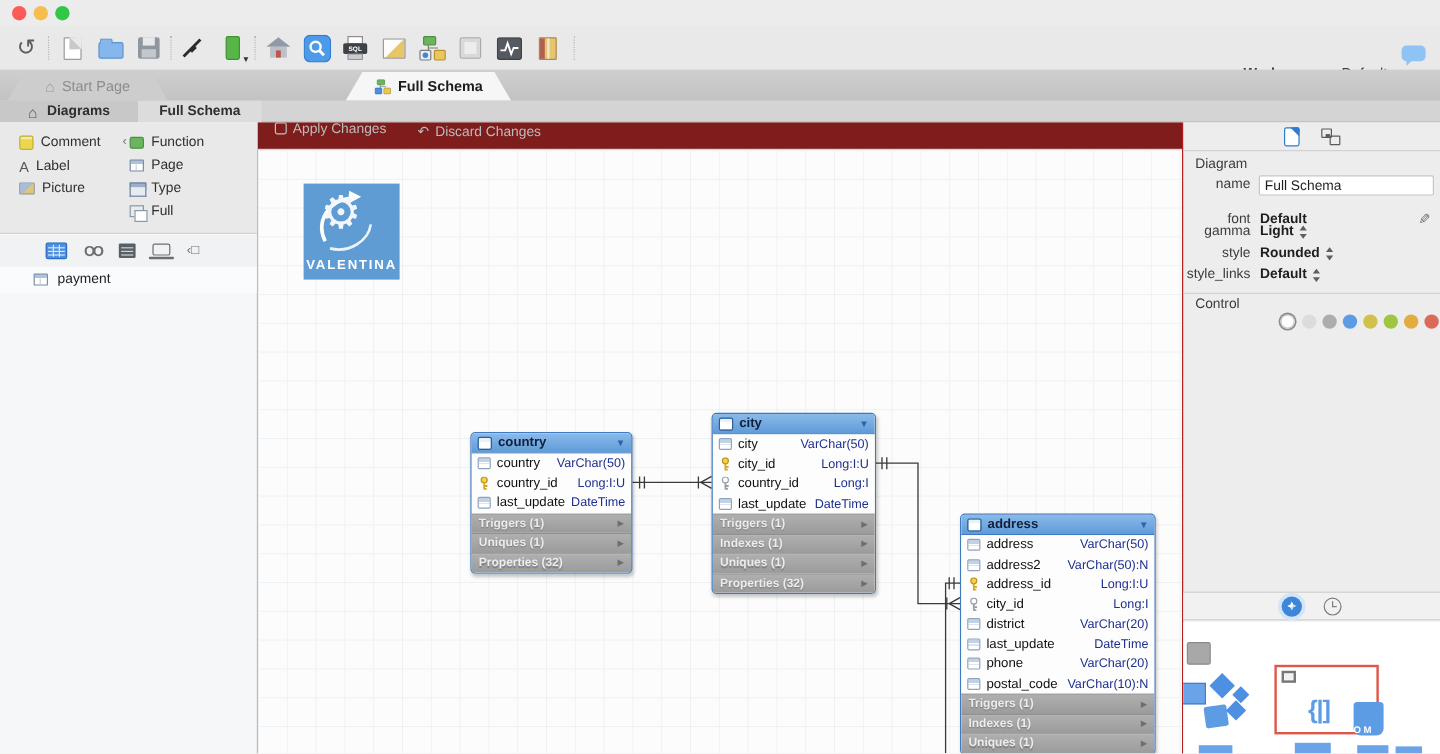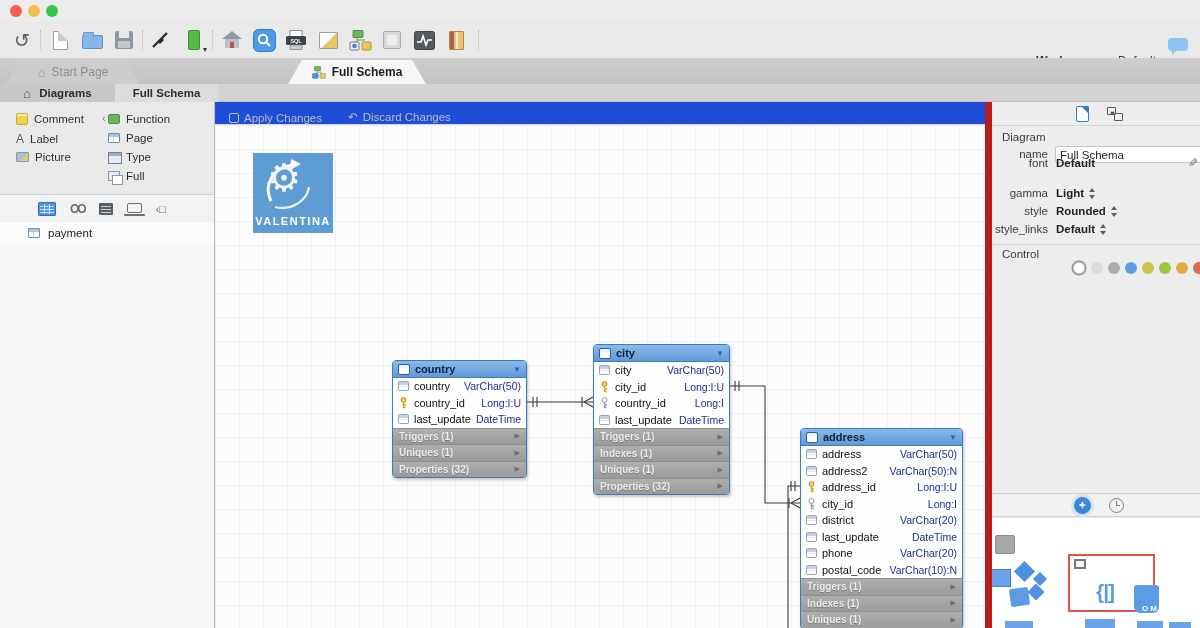--- a/index.html
+++ b/index.html
@@ -69,21 +69,21 @@
   .i-links{letter-spacing:-2px;font-size:12px;color:#6E6E6E;font-weight:700}
   .i-stack{width:14px;height:12px;background:#5A5F66;border-radius:1px;position:relative}
   .i-stack::before{content:"";position:absolute;left:2px;right:2px;top:3px;height:1px;background:#CDD2D8;box-shadow:0 3px 0 #CDD2D8,0 6px 0 #CDD2D8}
   .i-laptop{width:15px;height:10px;border:1.5px solid #6E6E6E;border-radius:2px;position:relative;margin-top:-2px}
   .i-laptop::after{content:"";position:absolute;left:-4px;right:-4px;bottom:-4px;height:2px;background:#6E6E6E;border-radius:1px}
   .i-vsql{font-size:11px;color:#6E6E6E}
   #objrow{position:absolute;left:0;top:120px;width:214px;height:22px;display:flex;align-items:center;gap:8px;padding-left:28px;background:#FAFBFC;font-size:11.5px;color:#222}
 
   
   #canvas{position:absolute;left:215px;top:102px;width:770px;height:526px;background:#FBFBFB}
-  #applybar{position:absolute;left:0;top:0;width:770px;height:23px;background:#1d4ed8;border-bottom:1px solid #D8D8D8;display:flex;align-items:flex-end;gap:26px;padding-left:14px;color:#BBBBBB;font-size:11.5px}
+  #applybar{position:absolute;left:0;top:0;width:770px;height:23px;background:#7f1d1d;border-bottom:1px solid #D8D8D8;display:flex;align-items:flex-start;gap:26px;padding-left:14px;color:#BBBBBB;font-size:11.5px}
   .chk{display:inline-block;width:10px;height:10px;border:1.5px solid #C2C2C2;border-radius:2px;margin-right:5px;vertical-align:-1px}
   #cc{position:absolute;left:0;top:23px;width:770px;height:503px;background-color:#FCFCFC;background-image:linear-gradient(#EEF1F3 1px,transparent 1px),linear-gradient(90deg,#EEF1F3 1px,transparent 1px);background-size:24px 24px;overflow:hidden}
   #logo{position:absolute;left:38px;top:28px;width:80px;height:80px;background:#5E9CD3;display:flex;flex-direction:column;align-items:center;justify-content:flex-end;padding-bottom:6px}
   #logo .gear{position:absolute;left:14px;top:6px;font-size:38px;color:#F2F6FB;line-height:1}
   #logo .swoosh{position:absolute;left:8px;top:4px}
   #logo .brand{color:#FFF;font-size:11px;font-weight:700;letter-spacing:1.5px}
 
   .vtable{position:absolute;border:1px solid #3F7AC0;border-radius:4px;background:#FDFDFD;box-shadow:1px 2px 3px rgba(0,0,0,.22);overflow:hidden}
   .vt-h{height:17px;display:flex;align-items:center;gap:5px;padding:0 5px;background:linear-gradient(#8ABAEA,#5F9BD8);border-bottom:1px solid #3F7AC0;font-size:11px;font-weight:700;color:#10203A}
   .vt-h .t{flex:1}
@@ -93,21 +93,21 @@
   .vt-f{height:16.5px;display:flex;align-items:center;gap:5px;padding:0 5px;font-size:11px;color:#101010;background:#FDFDFD}
   .vt-f .fn{flex:1;white-space:nowrap}
   .vt-f .ft{font-size:10.5px;color:#1E2F8F;white-space:nowrap}
   .ficon{width:11px;height:10px;flex:0 0 auto;border:1px solid #8FA3BC;border-radius:1.5px;background-color:#fff;background-image:linear-gradient(#C2D2E6 0 3px,rgba(0,0,0,0) 3px),repeating-linear-gradient(180deg,rgba(0,0,0,0) 0 4px,#DDE4ED 4px 5px)}
   .kicon{width:11px;height:12px;flex:0 0 auto}
   .vt-s{height:16.5px;display:flex;align-items:center;justify-content:space-between;padding:0 6px;font-size:10px;font-weight:700;color:#ECECEC;background:linear-gradient(#AFAFAF,#9B9B9B);border-top:1px solid #8F8F8F;text-shadow:0 1px 1px rgba(0,0,0,.25)}
   .vt-s .ar{font-size:7px;color:#6E6E6E;text-shadow:none}
   #links{position:absolute;inset:0;pointer-events:none}
 
   
-  #inspector{position:absolute;left:985px;top:102px;width:215px;height:526px;background:#EDEDED;border-left:7px solid #b91c1c}
+  #inspector{position:absolute;left:985px;top:102px;width:215px;height:526px;background:#EDEDED;border-left:1px solid #b91c1c}
   #insp-tabs{position:absolute;left:0;top:0;width:214px;height:24px;display:flex;align-items:center;justify-content:center;gap:18px;border-bottom:1px solid #D2D2D2}
   .i-doc-blue{width:13px;height:16px;border:1.5px solid #2F7BD0;border-radius:2px;background:#fff;position:relative}
   .i-doc-blue::after{content:"";position:absolute;right:-1px;top:-1px;border:4px solid transparent;border-top-color:#2F7BD0;border-right-color:#2F7BD0;border-radius:0 2px 0 0}
   .i-schema-sm{position:relative;width:16px;height:14px}
   .i-schema-sm::before{content:"";position:absolute;left:0;top:0;width:7px;height:6px;border:1.3px solid #5A5A5A;border-radius:1px}
   .i-schema-sm::after{content:"";position:absolute;right:0;bottom:0;width:7px;height:6px;border:1.3px solid #5A5A5A;border-radius:1px;box-shadow:-6px -4px 0 -2.7px #5A5A5A}
   .sec-label{position:absolute;left:10px;font-size:11.5px;color:#3C3C3C}
   .prow{position:absolute;left:0;width:214px;height:18px}
   .plabel2{position:absolute;left:0;width:158px;text-align:right;font-size:11.5px;color:#3C3C3C;line-height:18px}
   .pval{position:absolute;left:64px;font-size:11.5px;font-weight:700;color:#1F1F1F;line-height:18px;display:flex;align-items:center}
@@ -125,21 +125,21 @@
   .i-compass{width:17px;height:17px;border-radius:50%;background:#3D86D8;position:relative;box-shadow:0 0 0 3px #D4E5F7}
   .i-compass::after{content:"";position:absolute;left:4.5px;top:4.5px;width:8px;height:8px;background:linear-gradient(135deg,#fff 50%,#CFE0F4 50%);clip-path:polygon(50% 0,65% 35%,100% 50%,65% 65%,50% 100%,35% 65%,0 50%,35% 35%)}
   .i-clock{width:15px;height:15px;border-radius:50%;border:1.5px solid #7E7E7E;position:relative}
   .i-clock::before{content:"";position:absolute;left:5.5px;top:2.5px;width:1.5px;height:5px;background:#7E7E7E}
   .i-clock::after{content:"";position:absolute;left:5.5px;top:6px;width:4px;height:1.5px;background:#7E7E7E}
   #minimap{position:absolute;left:0;top:416px;width:214px;height:110px;background:#FFFFFF;overflow:hidden}
   .mm{position:absolute}
   #viewport{position:absolute;left:76px;top:36px;width:87px;height:58px;border:2px solid #DE5749}
   #viewport .sq{position:absolute;left:4px;top:3px;width:12px;height:10px;border:2px solid #777;background:#F2F2F2}
   .wmg{position:absolute;color:#5C9CE5;font-weight:700;font-size:21px;letter-spacing:-1px}
-  .wmblob{position:absolute;background:#5C9CE5;border-radius:3px 3px 6px 6px;color:#FFF;font-size:8px;font-weight:700;display:flex;align-items:flex-end;justify-content:flex-end;letter-spacing:2px}
+  .wmblob{position:absolute;background:#5C9CE5;border-radius:3px 3px 6px 6px;color:#FFF;font-size:8px;font-weight:700;display:flex;align-items:flex-end;justify-content:flex-start;letter-spacing:2px}
 </style>
 </head>
 <body>
 
 <div id="app">
 
   <div id="titlebar">
     <span class="tl" style="left: 10px; background: rgb(252, 91, 87);"></span>
     <span class="tl" style="left: 28px; background: rgb(245, 190, 79);"></span>
     <span class="tl" style="left: 46px; background: rgb(51, 199, 72);"></span>
@@ -488,21 +488,21 @@
     <div id="insp-tabs">
       <span class="i-doc-blue"></span>
       <span class="i-schema-sm"></span>
     </div>
     <div class="sec-label" style="top:29px">Diagram</div>
 
     <div class="prow" style="top:43px">
       <span class="plabel2" style="width:56px">name</span>
       <input id="nameinput" value="Full Schema" style="">
     </div>
-    <div class="prow" style="top:52px">
+    <div class="prow" style="top:72px">
       <span class="plabel2" style="width:56px">font</span>
       <span class="pval">Default</span>
       <span class="pencil">✎</span>
     </div>
     <div class="prow" style="top:82px">
       <span class="plabel2" style="width:56px">gamma</span>
       <span class="pval">
           <span>Light</span>
           <span class="stepper"></span>
         </span>

